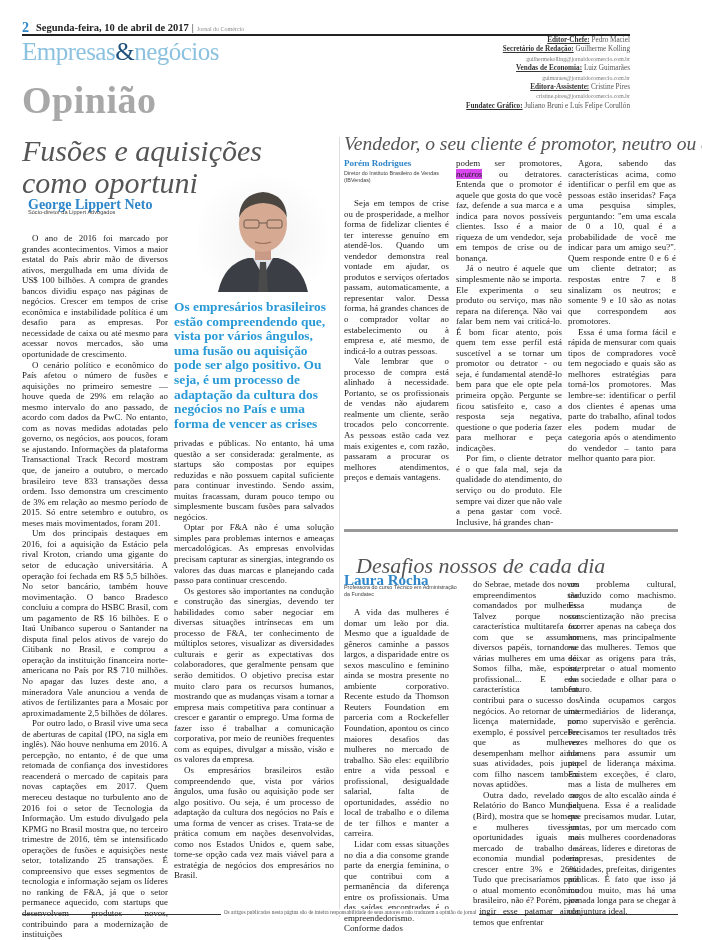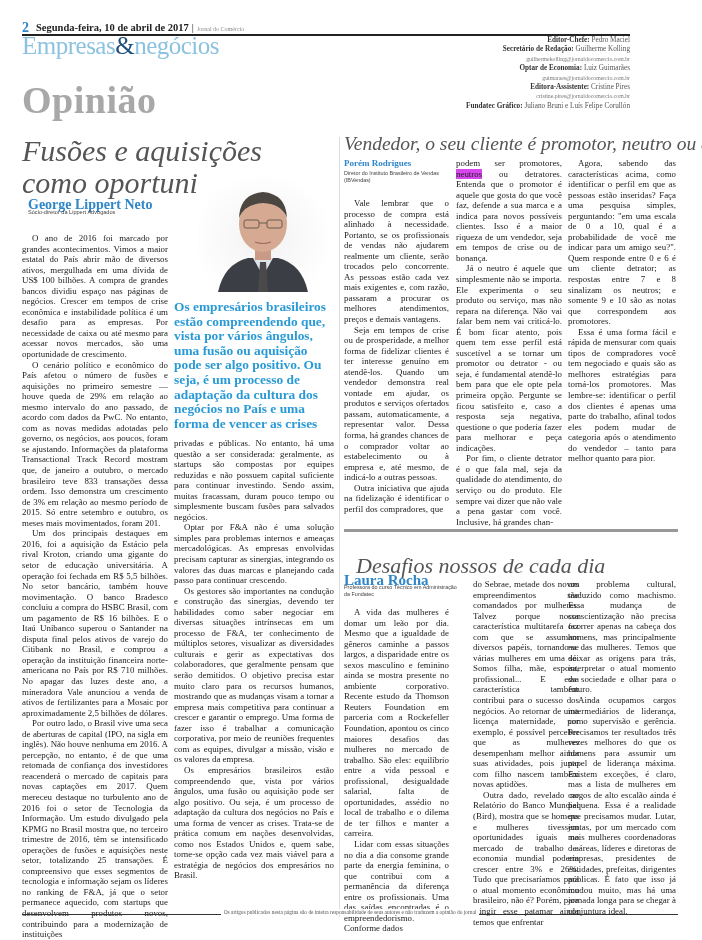--- a/index.html
+++ b/index.html
@@ -5,45 +5,45 @@
   html, body { margin:0; padding:0; background:#fff; }
   body { width:702px; height:940px; position:relative; overflow:hidden; font-family:"Liberation Serif", serif; color:#222; }
   .abs { position:absolute; }
   
   #hdr-line { left:22px; top:34px; width:306px; height:2px; background:#222; }
   #hdr-line2 { left:328px; top:34px; width:302px; height:2px; background:#222; }
   #pagenum { left:22px; top:20px; font-size:14px; font-weight:bold; color:#2f86c8; }
   #dateline { left:36px; top:22px; font-size:10.5px; font-weight:bold; color:#222; white-space:nowrap; }
   #dateline .sep { font-weight:normal; margin:0 3px; }
   #dateline .pub { font-size:6px; font-weight:normal; color:#888; }
-  #section { left:22px; top:32px; font-size:25px; color:#8cc2e0; letter-spacing:-0.5px; white-space:nowrap; }
+  #section { left:22px; top:38px; font-size:25px; color:#8cc2e0; letter-spacing:-0.5px; white-space:nowrap; }
   #section .amp { color:#1f4f7a; }
   #opiniao { left:22px; top:78px; font-size:38px; font-weight:bold; color:#a8a8a8; letter-spacing:0.5px; }
   #masthead { right:72px; top:36px; text-align:right; font-size:7.2px; line-height:9.4px; color:#555; }
   #masthead .email { font-size:5.8px; color:#777; }
-  #masthead b { font-weight:bold; color:#333; }
+  #masthead b { font-weight:bold; color:#333;text-decoration:underline; }
   #rule-v { left:339px; top:137px; width:1px; height:780px; background:#ddd; }
   
   #a1-title { left:22px; top:135px; width:300px; font-size:30px; font-style:italic; color:#555; line-height:32px; font-weight:normal; margin:0; }
   #a1-author { left:28px; top:197px; font-size:14px; font-weight:bold; color:#2f86c8; }
   #a1-role { left:28px; top:209px; font-family:"Liberation Sans", sans-serif; font-size:5.6px; color:#444; }
   .txt { font-size:8.9px; line-height:10.55px; text-align:justify; color:#222; }
   .txt p { margin:0; text-indent:10px; }
   #a1-col1 { left:22px; top:233px; width:146px; }
   #a1-col2 { left:174px; top:438px; width:160px; }
   #a1-photo { left:198px; top:172px; width:130px; height:120px; }
   #a1-quote { left:174px; top:300px; width:164px; font-size:13.4px; line-height:14.6px; font-weight:bold; color:#2a9ad6; }
   
   #a2-title { left:344px; top:133px; width:360px; font-size:19.5px; font-style:italic; color:#555; white-space:nowrap; margin:0; font-weight:normal; }
   #a2-author { left:344px; top:158px; font-size:9px; font-weight:bold; color:#2f86c8; }
   #a2-role { left:344px; top:170px; width:120px; font-family:"Liberation Sans", sans-serif; font-size:5.4px; line-height:6.8px; color:#444; }
   #a2-col1 { left:344px; top:198px; width:105px; }
   #a2-col2 { left:456px; top:158px; width:106px; }
   #a2-col3 { left:568px; top:158px; width:108px; }
-  .hl { background:#d946ef; }
+  .hl { background:#d946ef;font-style:italic; }
   #rule-mid { left:344px; top:529px; width:334px; height:3px; background:#999; }
   
   #a3-title { left:344px; top:541px; font-size:22px; font-style:italic; color:#555; margin:12px; font-weight:normal; white-space:nowrap; }
   #a3-author { left:344px; top:572px; font-size:15px; font-weight:bold; color:#2f86c8; }
   #a3-role { left:344px; top:584px; width:120px; font-family:"Liberation Sans", sans-serif; font-size:5.4px; line-height:6.8px; color:#444; }
   #a3-col1 { left:344px; top:607px; width:105px; }
   #a3-col2 { left:473px; top:579px; width:106px; }
   #a3-col3 { left:568px; top:579px; width:108px; }
   
   #footer { left:22px; top:908px; width:656px; height:12px; }
@@ -62,21 +62,21 @@
 <div class="abs" id="hdr-line2"></div>
 <div class="abs" id="section">
   <span>Empresas</span><span class="amp">&amp;</span><span>negócios</span>
 </div>
 <div class="abs" id="opiniao">Opinião</div>
 
 <div class="abs" id="masthead">
   <div><b>Editor-Chefe:</b> <span>Pedro Maciel</span></div>
   <div><b>Secretário de Redação:</b> <span>Guilherme Kolling</span></div>
   <div class="email">guilhermekolling@jornaldocomercio.com.br</div>
-  <div><b>Optar de Economia:</b> <span>Luiz Guimarães</span></div>
+  <div><b>Vendas de Economia:</b> <span>Luiz Guimarães</span></div>
   <div class="email">guimaraes@jornaldocomercio.com.br</div>
   <div><b>Editora-Assistente:</b> <span>Cristine Pires</span></div>
   <div class="email">cristine.pires@jornaldocomercio.com.br</div>
   <div><b>Fundatec Gráfico:</b> <span>Juliano Bruni e Luís Felipe Corullón</span></div>
 </div>
 
 <div class="abs" id="rule-v"></div>
 
 <h1 class="abs" id="a1-title">Fusões e aquisições como oportunidade</h1>
 <div class="abs" id="a1-author">George Lippert Neto</div>
@@ -117,23 +117,22 @@
   <p>Optar por F&amp;A não é uma solução simples para problemas internos e ameaças mercadológicas. As empresas envolvidas precisam capturar as sinergias, integrando os valores das duas marcas e planejando cada passo para continuar crescendo.</p>
   <p>Os gestores são importantes na condução e construção das sinergias, devendo ter habilidades como saber negociar em diversas situações intrínsecas em um processo de F&amp;A, ter conhecimento de múltiplos setores, visualizar as diversidades culturais e gerir as expectativas dos colaboradores, que geralmente pensam que serão demitidos. O objetivo precisa estar muito claro para os recursos humanos, mostrando que as mudanças visam a tornar a empresa mais competitiva para continuar a crescer e garantir o emprego. Uma forma de fazer isso é trabalhar a comunicação corporativa, por meio de reuniões frequentes com as equipes, divulgar a missão, visão e os valores da empresa.</p>
   <p>Os empresários brasileiros estão compreendendo que, vista por vários ângulos, uma fusão ou aquisição pode ser algo positivo. Ou seja, é um processo de adaptação da cultura dos negócios no País e uma forma de vencer as crises. Trata-se de prática comum em nações desenvolvidas, como nos Estados Unidos e, quem sabe, torne-se opção cada vez mais viável para a estratégia de negócios dos empresários no Brasil.</p>
 </div>
 
 <h2 class="abs" id="a2-title">Vendedor, o seu cliente é promotor, neutro ou detrator?</h2>
 <div class="abs" id="a2-author">Porém Rodrigues</div>
 <div class="abs" id="a2-role">Diretor do Instituto Brasileiro de Vendas (IBVendas)</div>
 
 <div class="abs txt" id="a2-col1">
+  <p>Seja em tempos de crise ou de prosperidade, a melhor forma de fidelizar clientes é ter interesse genuíno em atendê-los. Quando um vendedor demonstra real vontade em ajudar, os produtos e serviços ofertados passam, automaticamente, a representar valor. Dessa forma, há grandes chances de o comprador voltar ao estabelecimento ou à empresa e, até mesmo, de indicá-lo a outras pessoas.</p>
   <p>Vale lembrar que o processo de compra está alinhado à necessidade. Portanto, se os profissionais de vendas não ajudarem realmente um cliente, serão trocados pelo concorrente. As pessoas estão cada vez mais exigentes e, com razão, passaram a procurar os melhores atendimentos, preços e demais vantagens.</p>
-  <p>Seja em tempos de crise ou de prosperidade, a melhor forma de fidelizar clientes é ter interesse genuíno em atendê-los. Quando um vendedor demonstra real vontade em ajudar, os produtos e serviços ofertados passam, automaticamente, a representar valor. Dessa forma, há grandes chances de o comprador voltar ao estabelecimento ou à empresa e, até mesmo, de indicá-lo a outras pessoas.</p>
-  <p>Outra iniciativa que ajuda na fidelização é identificar o perfil dos compradores, que</p>
 </div>
 <div class="abs txt" id="a2-col2">
   <p style="text-indent:0"><span>podem ser promotores, </span><span class="hl">neutros</span><span> ou detratores. Entenda que o promotor é aquele que gosta do que você faz, defende a sua marca e a indica para novos possíveis clientes. Isso é a maior riqueza de um vendedor, seja em tempos de crise ou de bonança.</span></p>
   <p>Já o neutro é aquele que simplesmente não se importa. Ele experimenta o seu produto ou serviço, mas não repara na diferença. Não vai falar bem nem vai criticá-lo. É bom ficar atento, pois quem tem esse perfil está suscetível a se tornar um promotor ou detrator - ou seja, é fundamental atendê-lo bem para que ele opte pela primeira opção. Pergunte se ficou satisfeito e, caso a resposta seja negativa, questione o que poderia fazer para melhorar e peça indicações.</p>
   <p>Por fim, o cliente detrator é o que fala mal, seja da qualidade do atendimento, do serviço ou do produto. Ele sempre vai dizer que não vale a pena gastar com você. Inclusive, há grandes chan-</p>
 </div>
 <div class="abs txt" id="a2-col3">
   <p>Agora, sabendo das características acima, como identificar o perfil em que as pessoas estão inseridas? Faça uma pesquisa simples, perguntando: "em uma escala de 0 a 10, qual é a probabilidade de você me indicar para um amigo seu?". Quem responde entre 0 e 6 é um cliente detrator; as respostas entre 7 e 8 sinalizam os neutros; e somente 9 e 10 são as notas que correspondem aos promotores.</p>
   <p>Essa é uma forma fácil e rápida de mensurar com quais tipos de compradores você tem negociado e quais são as melhores estratégias para torná-los promotores. Mas lembre-se: identificar o perfil dos clientes é apenas uma parte do trabalho, afinal todos eles podem mudar de categoria após o atendimento do vendedor – tanto para melhor quanto para pior.</p>
 </div>

